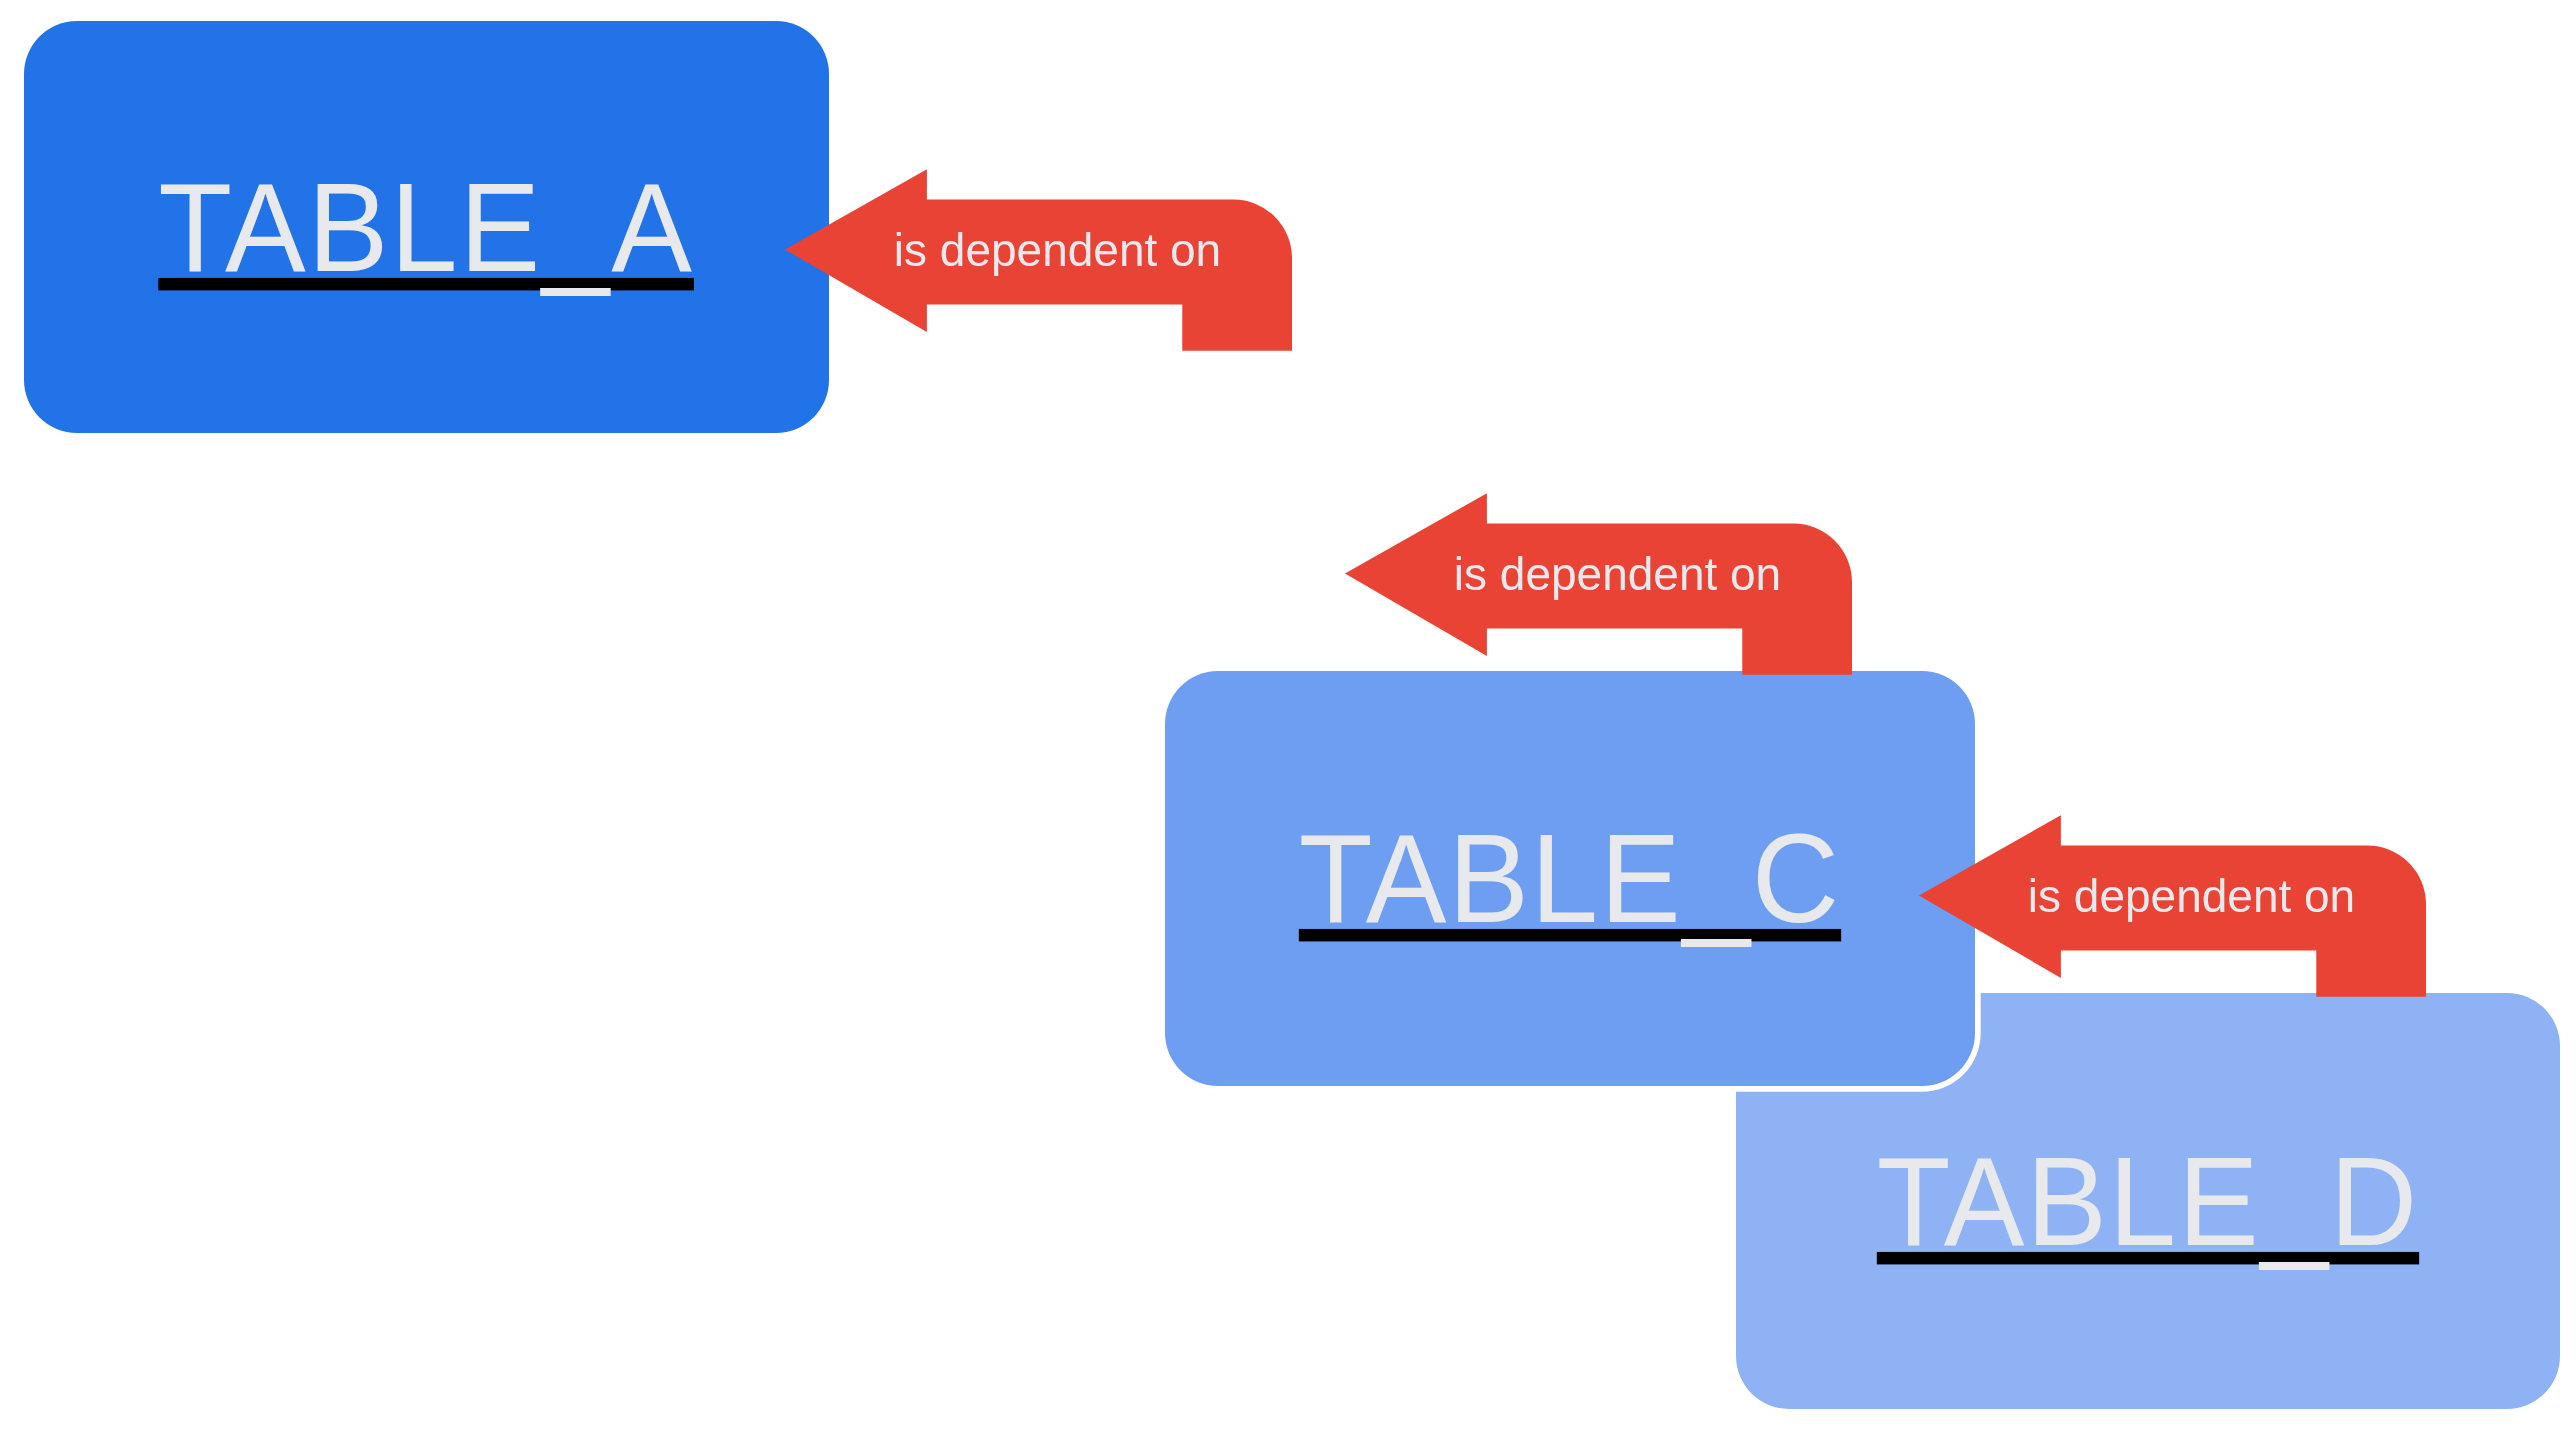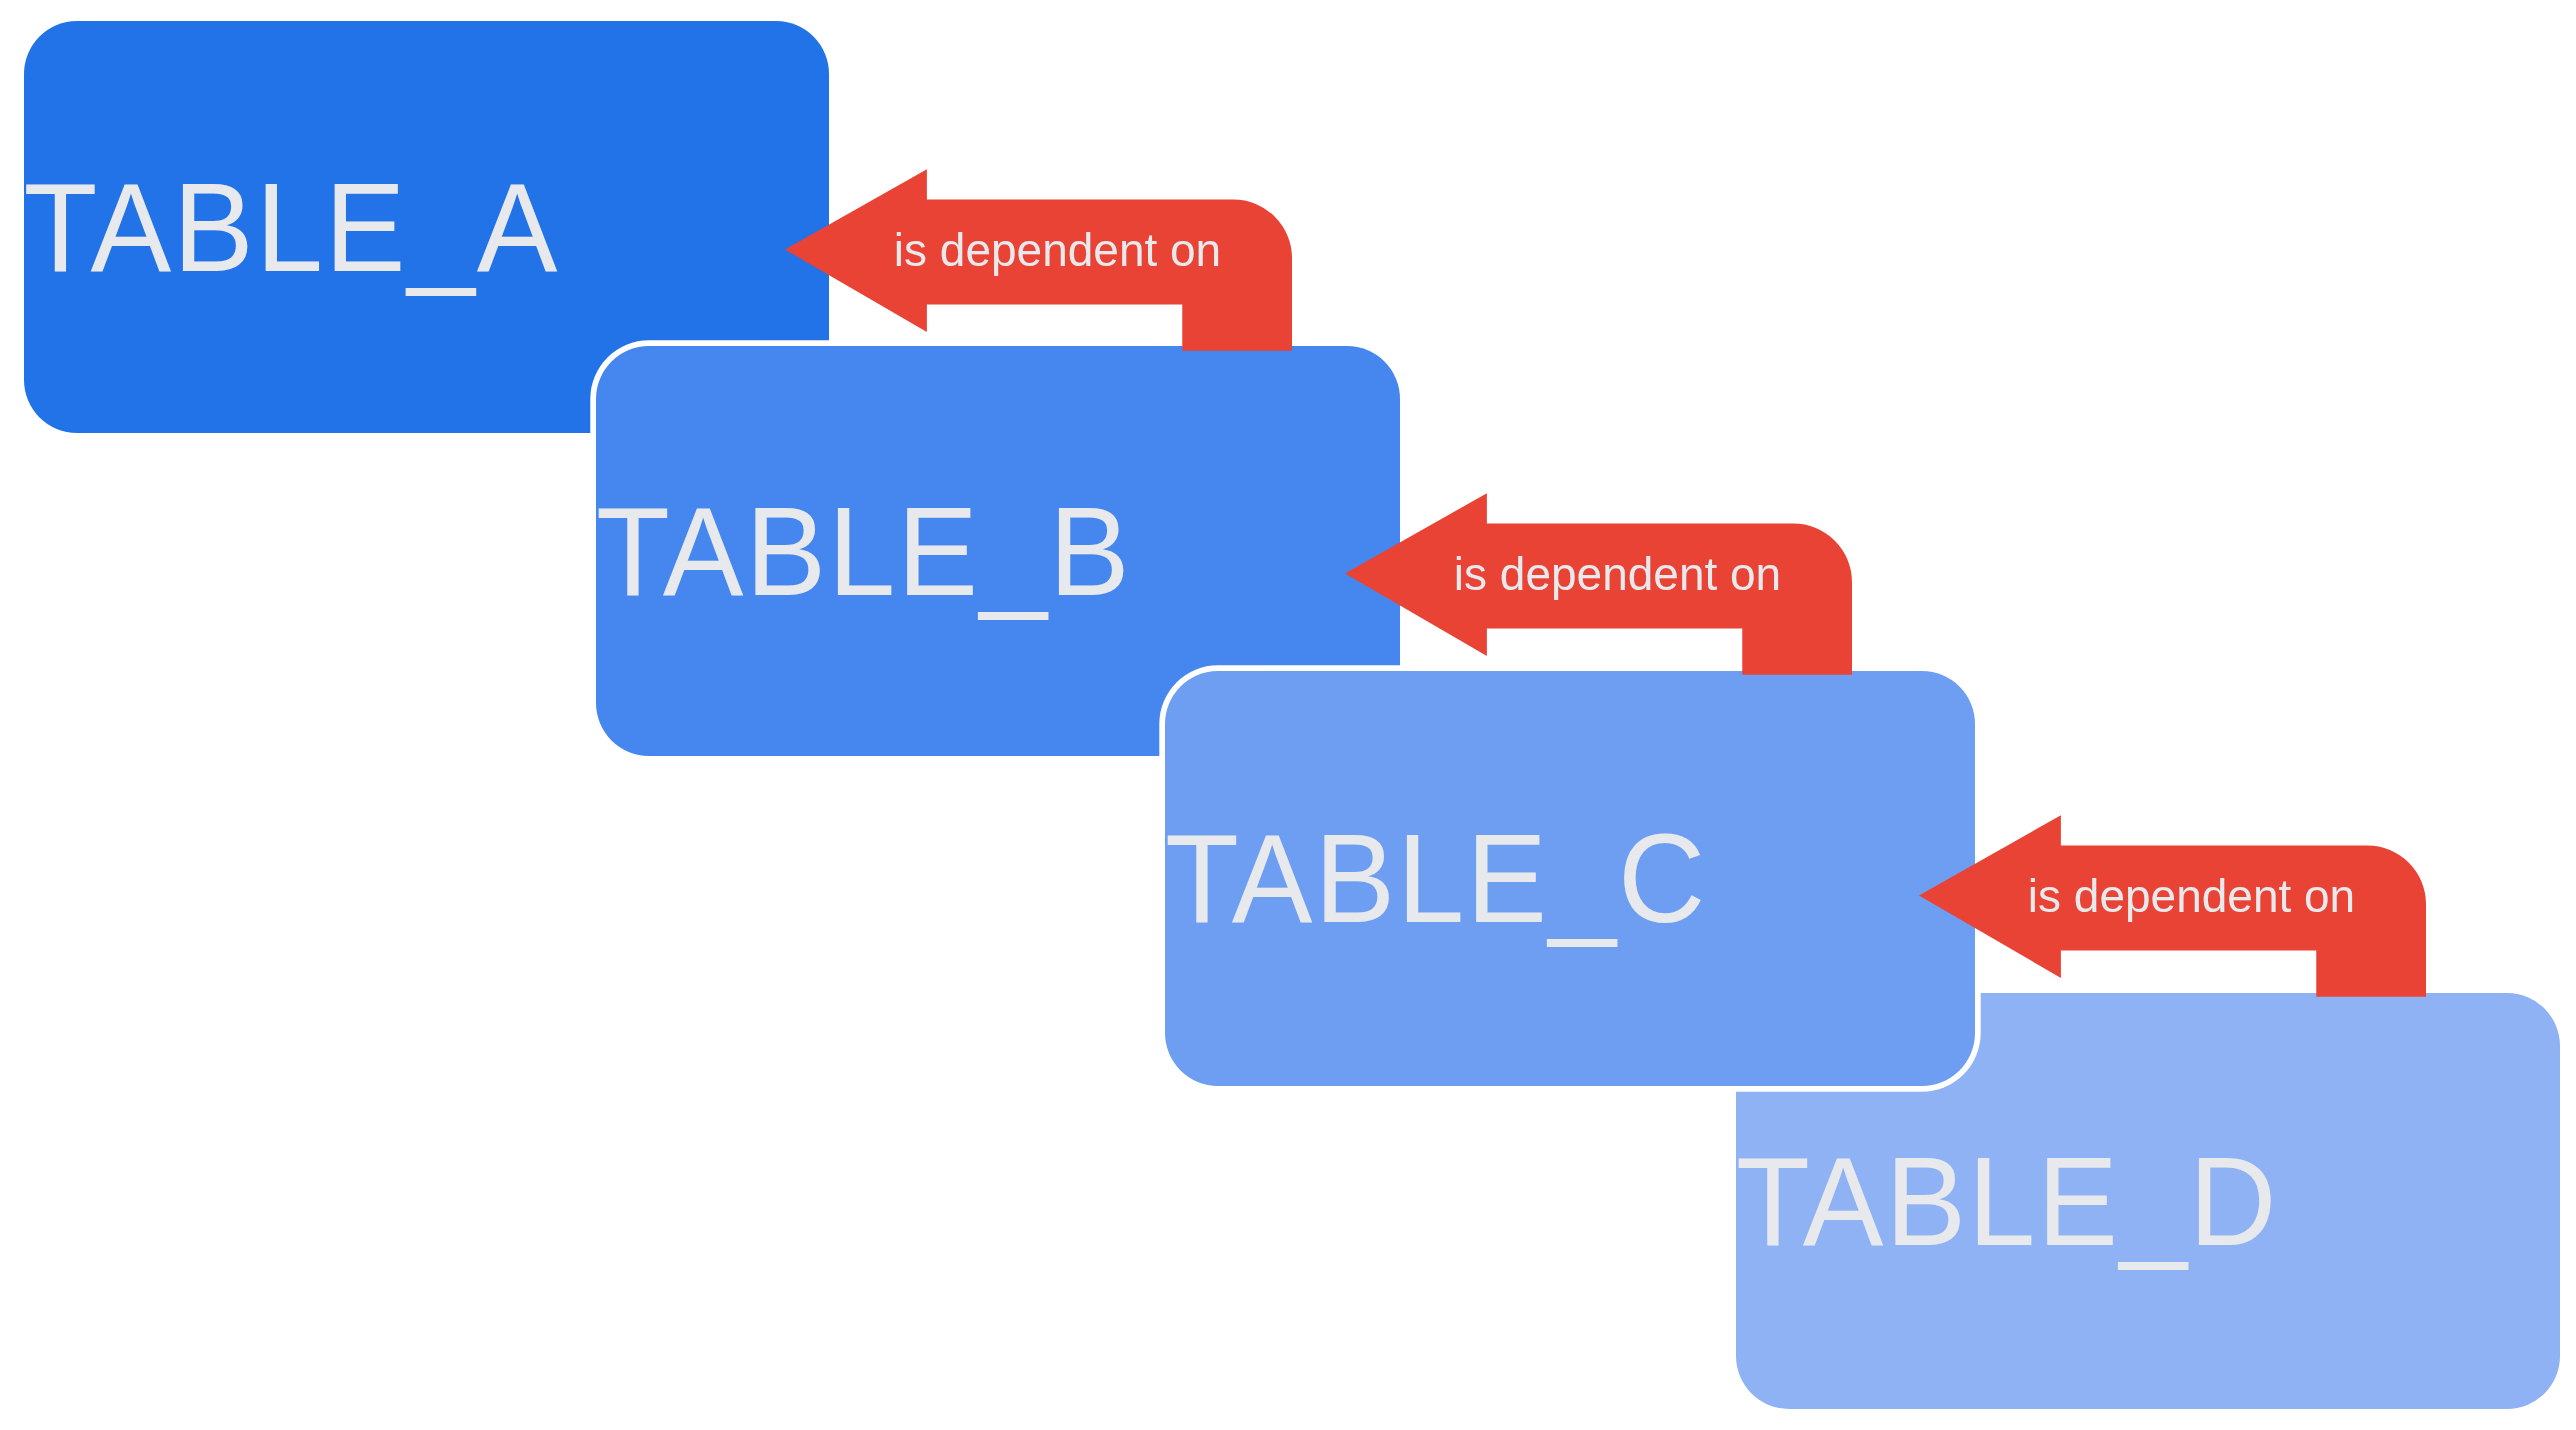--- a/index.html
+++ b/index.html
@@ -15,20 +15,22 @@
     background: #ffffff;
     overflow: hidden;
   }
   .node {
     position: absolute;
     border-radius: 53px;
     
     box-shadow: 0 0 0 5.7px #ffffff;
     display: flex;
     align-items: center;
+    justify-content: center;
+    text-decoration: underline;
   }
   .node-label {
     font-size: 121px;
     font-weight: 400;
     letter-spacing: 1.9px;
     line-height: 1;
     white-space: nowrap;
     transform: scaleY(1.04);
   }
   .arrow {
@@ -64,23 +66,20 @@
 </style>
 </head>
 <body style="background: rgb(255, 255, 255);">
 
 <div class="canvas">
 
   <div class="node" style="left: 23.6px; top: 21px; width: 805px; height: 412px; background: rgb(34, 114, 232);">
     <span class="node-label txt">TABLE_A</span>
   </div>
 
-  <div class="node" style="left: 596px; top: 346px; width: 804px; height: 410px; background: rgb(70, 134, 239);">
-    <span class="node-label txt">TABLE_B</span>
-  </div>
 
   <div class="node" style="left: 1736px; top: 993px; width: 824px; height: 416px; background: rgb(143, 178, 244);">
     <span class="node-label txt">TABLE_D</span>
   </div>
 
   <div class="node" style="left: 1165px; top: 671px; width: 810px; height: 415px; background: rgb(109, 158, 242);">
     <span class="node-label txt">TABLE_C</span>
   </div>
 
   <div class="arrow" style="left: 785px; top: 169px;">

